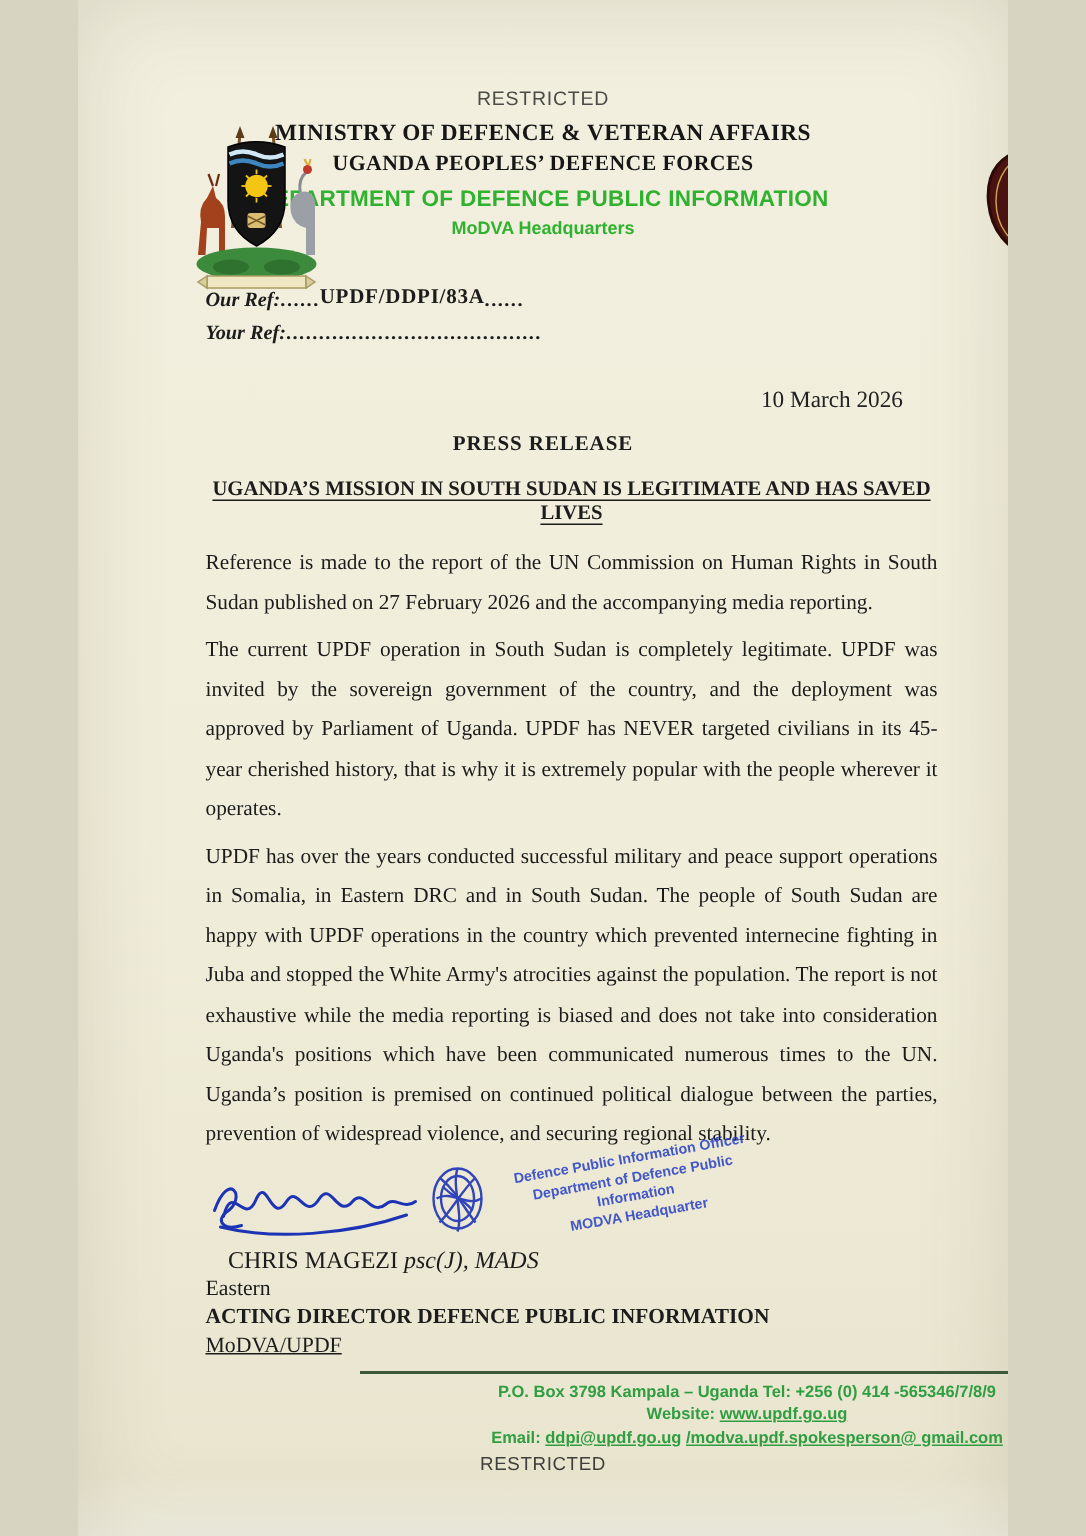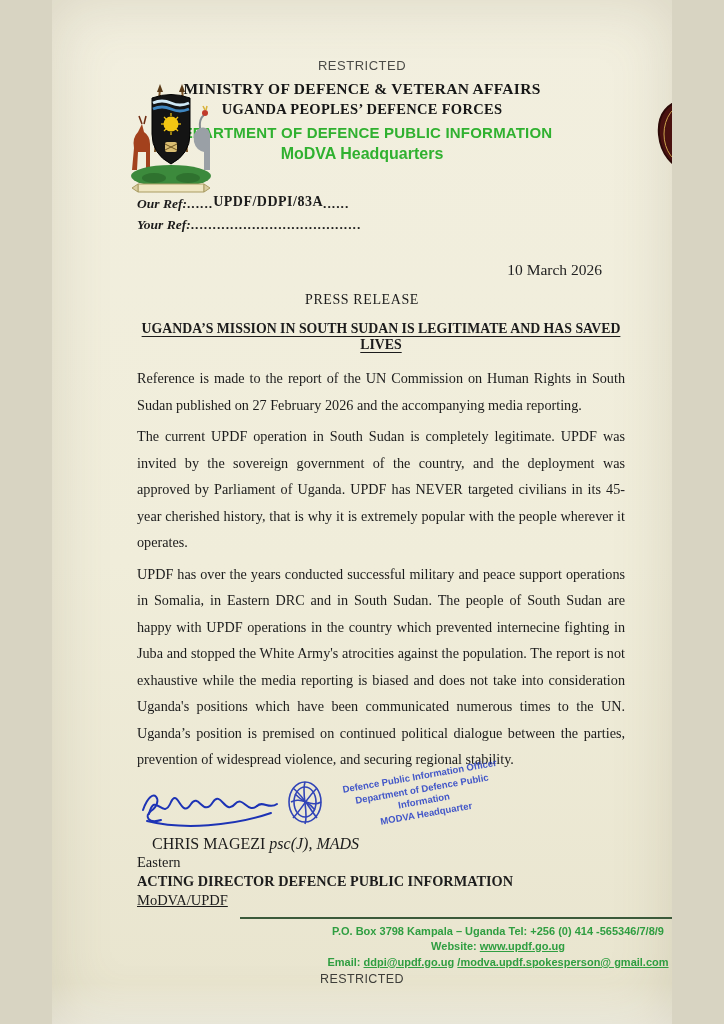--- a/index.html
+++ b/index.html
@@ -46,40 +46,40 @@
     font-weight: bold;
     font-size: 15px;
     letter-spacing: 0.2px;
     color: #30b130;
   }
   .hq {
     margin-top: 4px;
     text-align: center;
     font-family: "Liberation Sans", sans-serif;
     font-weight: bold;
-    font-size: 16px;
+    font-size: 12px;
     color: #30b130;
   }
   .coat-of-arms { position: absolute; left: 68px; top: 82px; }
   .updf-crest   { position: absolute; left: 600px; top: 96px; }
   .refs { margin: 30px 0 0 85px; font-size: 13.5px; line-height: 21px; }
   .ref-label { font-weight: bold; font-style: italic; }
   .ref-dots  { font-weight: bold; letter-spacing: 1px; }
   .ref-value { font-weight: bold; font-size: 14px; position: relative; top: -2px; letter-spacing: 0.5px; }
   .date-line {
     margin: 26px 70px 0 0;
     text-align: right;
     font-size: 15.5px;
     color: #222;
     padding-left: 16px;
   }
   .press-release {
     margin-top: 13px;
     text-align: center;
-    font-weight: normal;
+    font-weight: bold;
     font-size: 14px;
     letter-spacing: 0.6px;
   }
   .headline {
     margin: 13px 47px 0 85px;
     text-align: center;
     font-weight: bold;
     font-size: 13.8px;
     text-decoration: underline;
     text-underline-offset: 3px;

